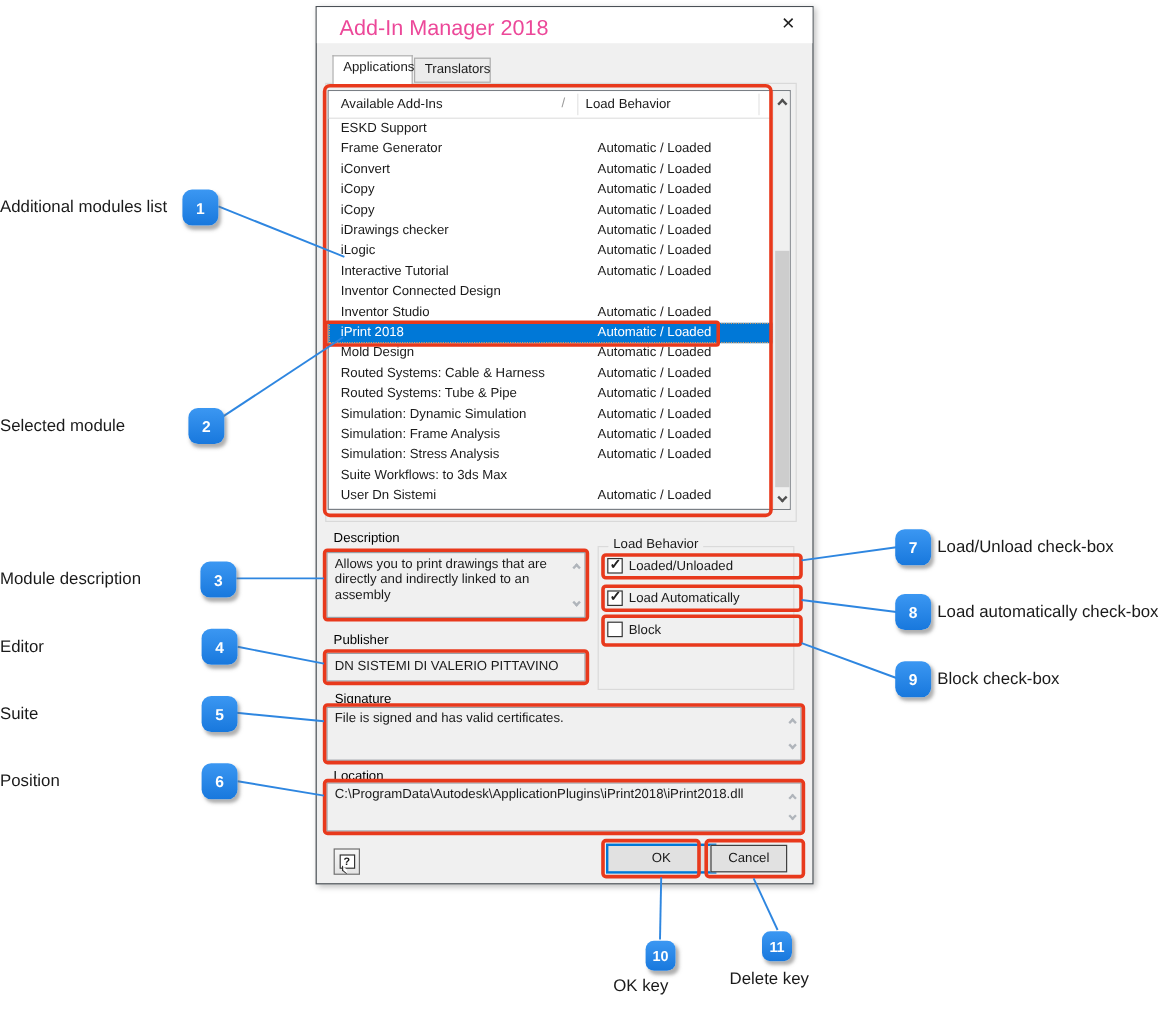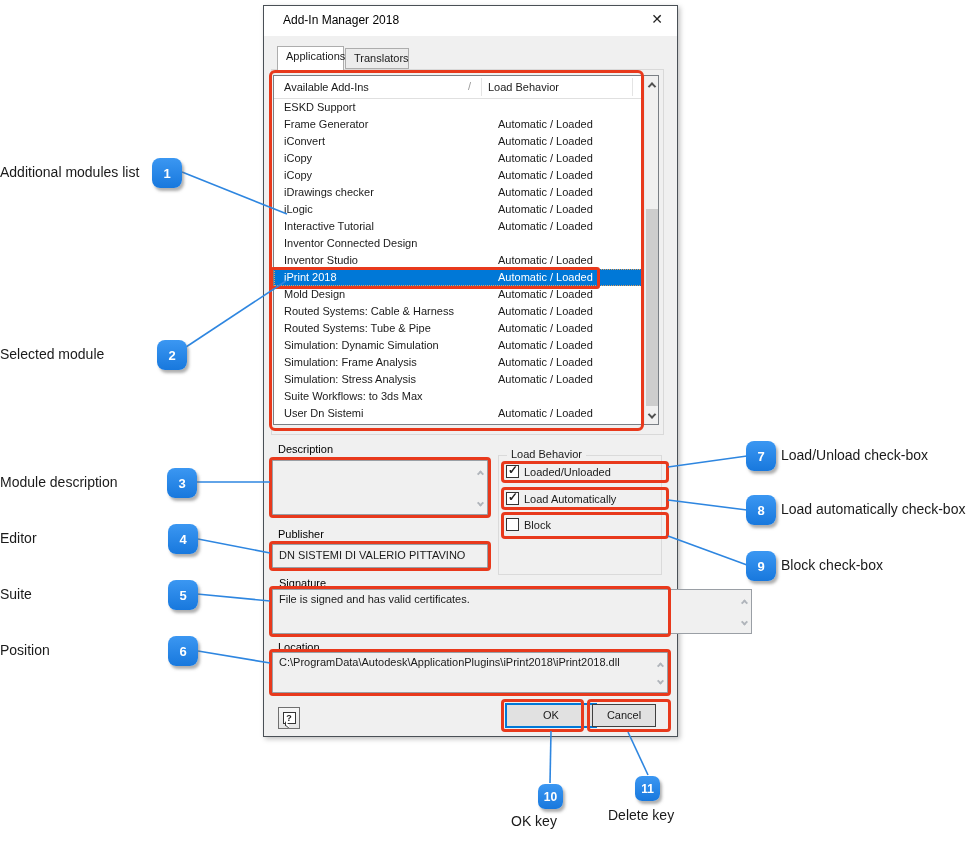--- a/index.html
+++ b/index.html
@@ -9,21 +9,21 @@
   *{margin:0;padding:0;box-sizing:border-box}
   html,body{background:#fff}
   body{font-family:"Liberation Sans",sans-serif;color:var(--text)}
   .canvas{position:relative;width:969px;height:851px;background:#fff;overflow:hidden}
   .connectors{position:absolute;left:0;top:0;width:969px;height:851px;z-index:4;pointer-events:none}
 
   
   .dialog{position:absolute;left:263px;top:5px;width:415px;height:732px;background:var(--dlg-bg);
           border:1px solid #4a5056;box-shadow:2px 2px 5px rgba(0,0,0,.25);z-index:1;font-size:11px}
   .titlebar{position:absolute;left:0;top:0;width:100%;height:30px;background:#fff}
-  .title{position:absolute;left:19px;top:7px;font-size:12px;color:#000000}
+  .title{position:absolute;left:19px;top:7px;font-size:18px;color:#ec4899}
   .close{position:absolute;right:11px;top:5px;font-size:14px;color:#222;width:18px;text-align:center;cursor:default}
 
   .tab{position:absolute;border:1px solid #adadad;background:#ececec;font-size:11px;
        padding:3px 8px 0 8px;height:21px;top:42px;z-index:2}
   .tab.active{background:#fff;height:24px;top:40px;border-bottom:none;z-index:3}
   .tab.t1{left:13px;width:67px}
   .tab.t2{left:81px;width:64px}
 
   .tabpage{position:absolute;left:7px;top:63px;width:393px;height:366px;background:var(--dlg-bg);border:1px solid #d9d9d9}
 
@@ -60,21 +60,21 @@
   .rb-pub{left:5px;top:535px;width:222px;height:30px}
   .rb-sig{left:5px;top:580px;width:402px;height:51px}
   .rb-loc{left:5px;top:643px;width:402px;height:47px}
   .rb-ok{left:237px;top:693px;width:83px;height:33px}
   .rb-cancel{left:323px;top:693px;width:84px;height:33px}
 
   .sec-label{position:absolute;font-size:11px;color:#000}
   .field{position:absolute;background:#f0f0f0;border:1px solid var(--field-border);overflow:hidden;line-height:13px;padding:3px 18px 3px 6px}
   .f-desc{left:8px;top:454px;width:216px;height:55px}
   .f-pub{left:8px;top:538px;width:216px;height:24px;padding:4px 6px}
-  .f-sig{left:8px;top:583px;width:480px;height:45px}
+  .f-sig{left:8px;top:583px;width:396px;height:45px}
   .f-loc{left:8px;top:646px;width:396px;height:41px}
   .f-arrows-top{position:absolute;right:4px;top:4px}
   .f-arrows-bot{position:absolute;right:4px;bottom:4px}
 
   .groupbox{position:absolute;left:234px;top:449px;width:164px;height:120px;border:1px solid #dadada}
   .gb-label{position:absolute;left:8px;top:-8px;background:var(--dlg-bg);padding:0 4px;font-size:11px}
 
   .cbrow{position:absolute;display:flex;align-items:center;gap:5px}
   .cb1{left:242px;top:459px}.cb2{left:242px;top:486px}.cb3{left:242px;top:512px}
   .checkbox{width:13px;height:13px;background:#fff;border:1px solid #333;position:relative;flex:0 0 13px}
@@ -223,20 +223,21 @@
           </div>
         <div class="sb-thumb"></div>
         <div class="sb-btn down">
             <i class="chev down"></i>
           </div>
       </div>
     </div>
 
     <span class="sec-label" style="left:14px;top:437px">Description</span>
     <div class="field f-desc">
+      <span>Allows you to print drawings that are directly and indirectly linked to an assembly</span>
       <span class="f-arrows-top"><i class="chev up mini"></i></span>
       <span class="f-arrows-bot"><i class="chev down mini"></i></span>
     </div>
 
     <div class="groupbox">
       <span class="gb-label">Load Behavior</span>
     </div>
     <div class="cbrow cb1">
       <span class="checkbox">
           <span class="mark">✓</span>

